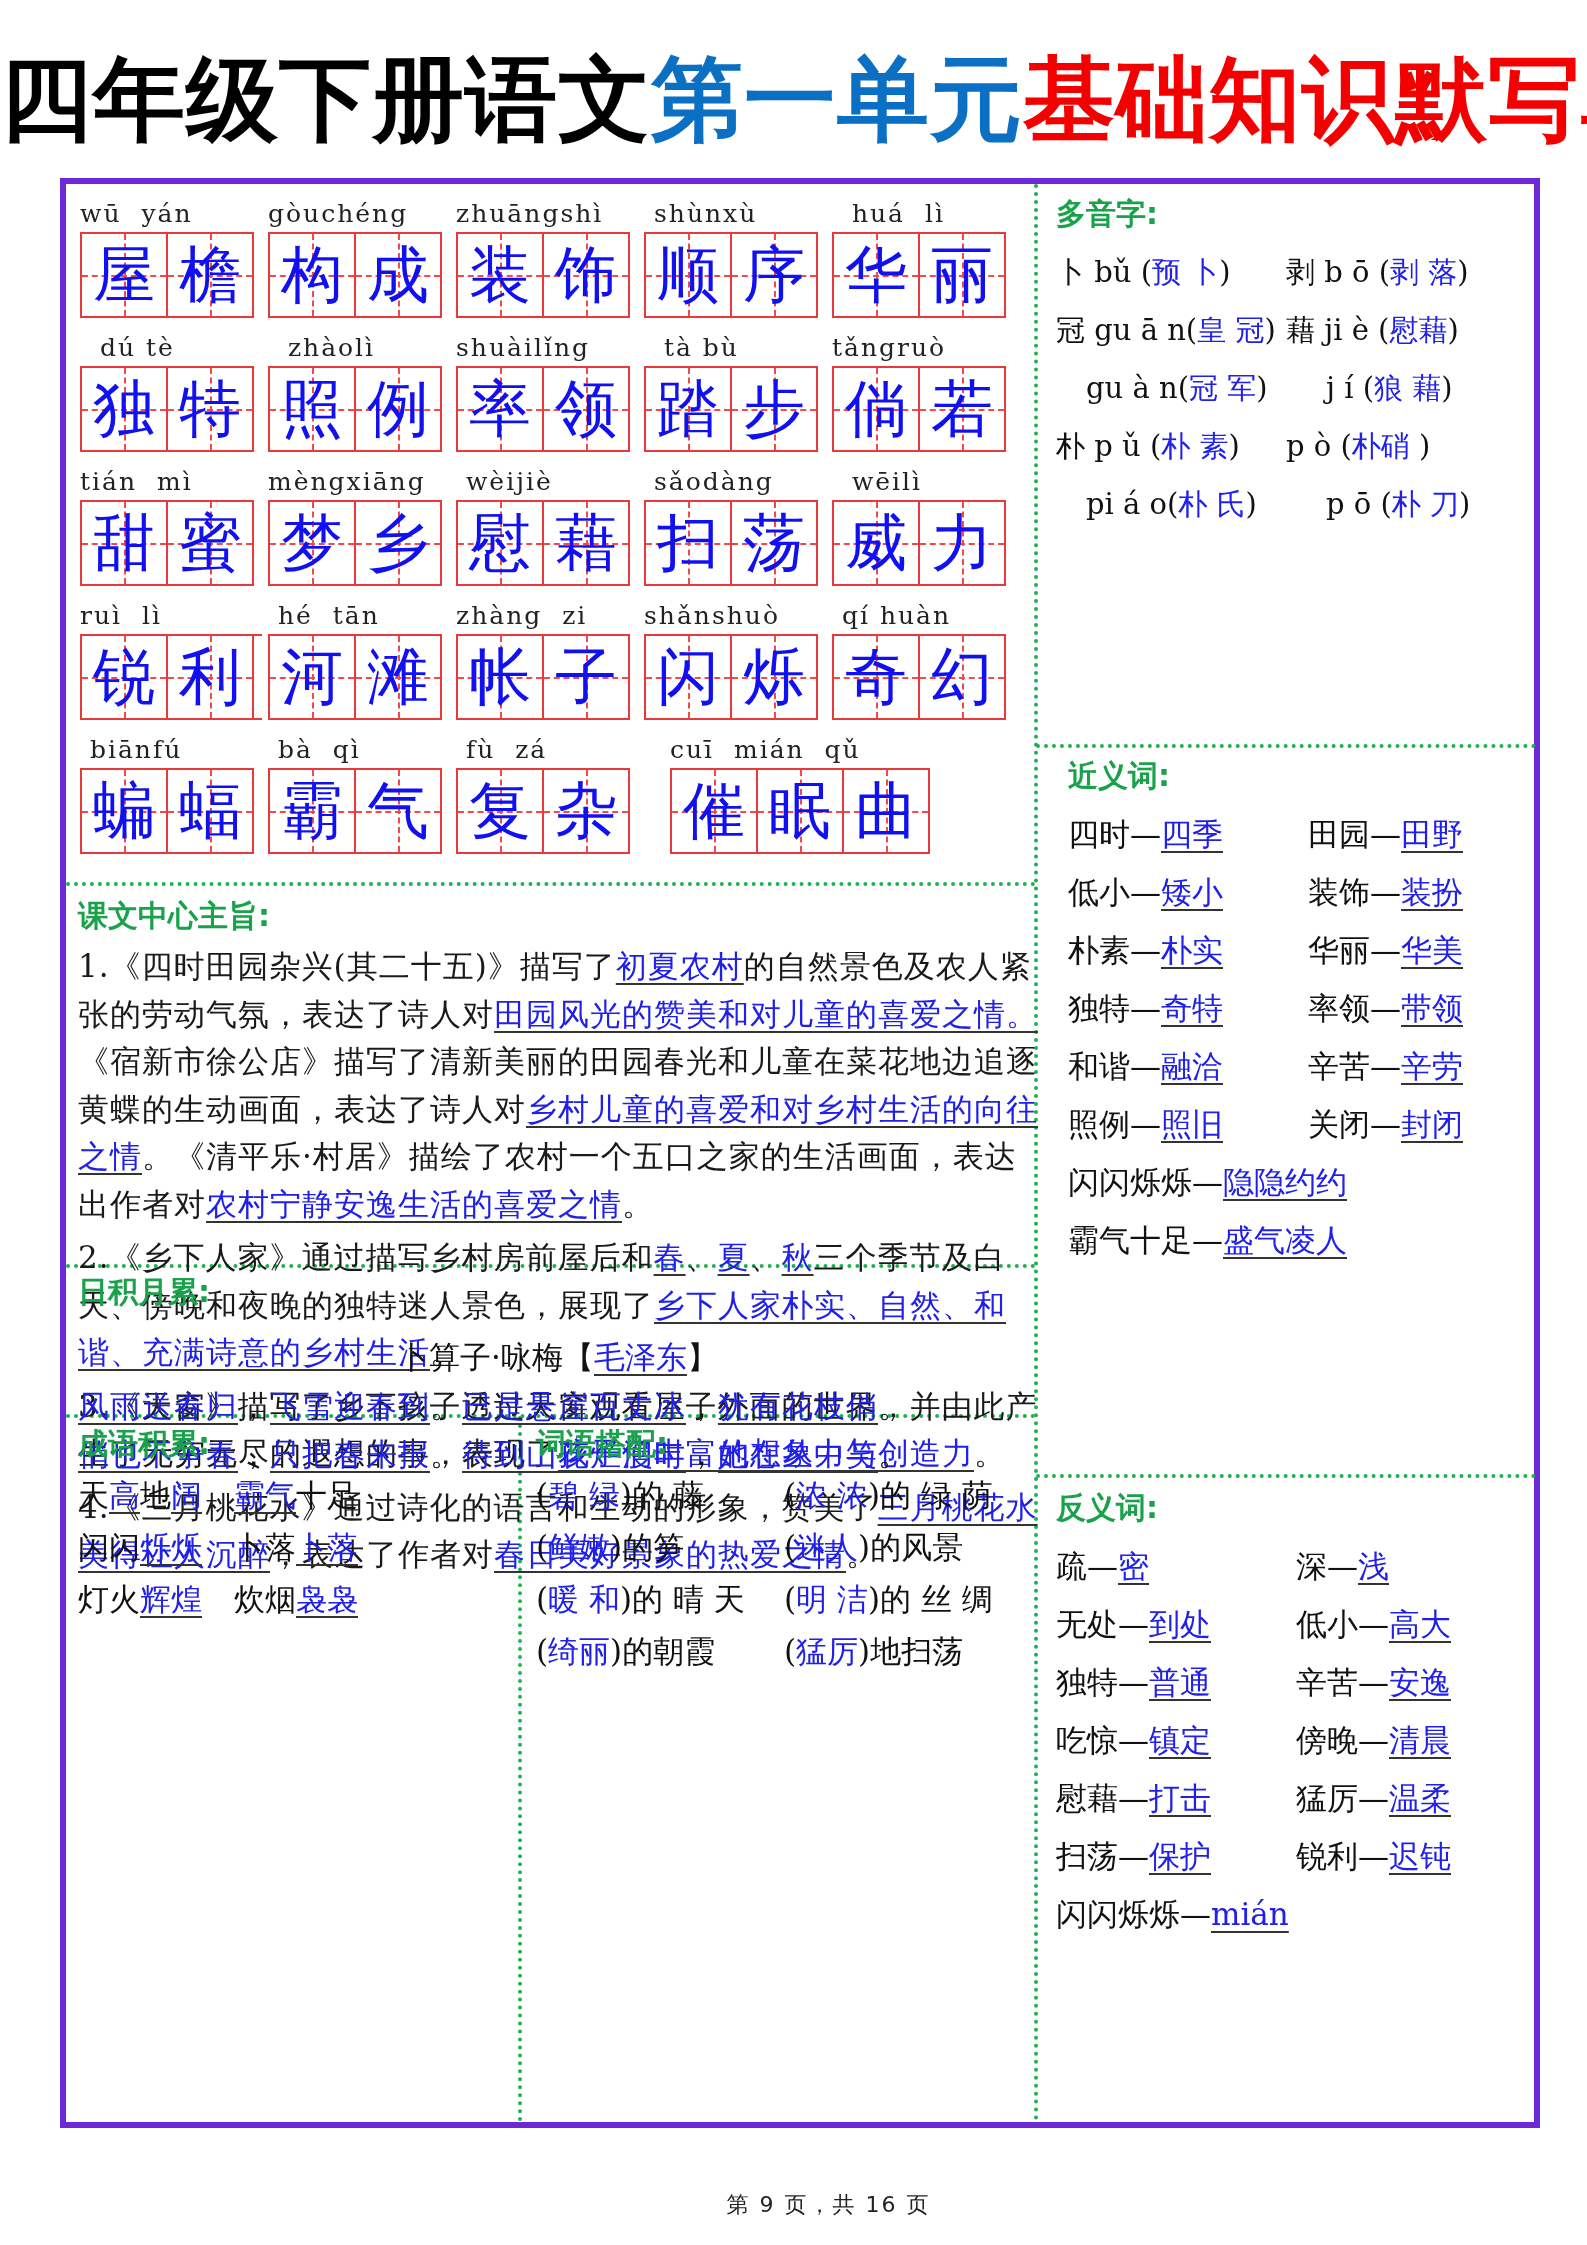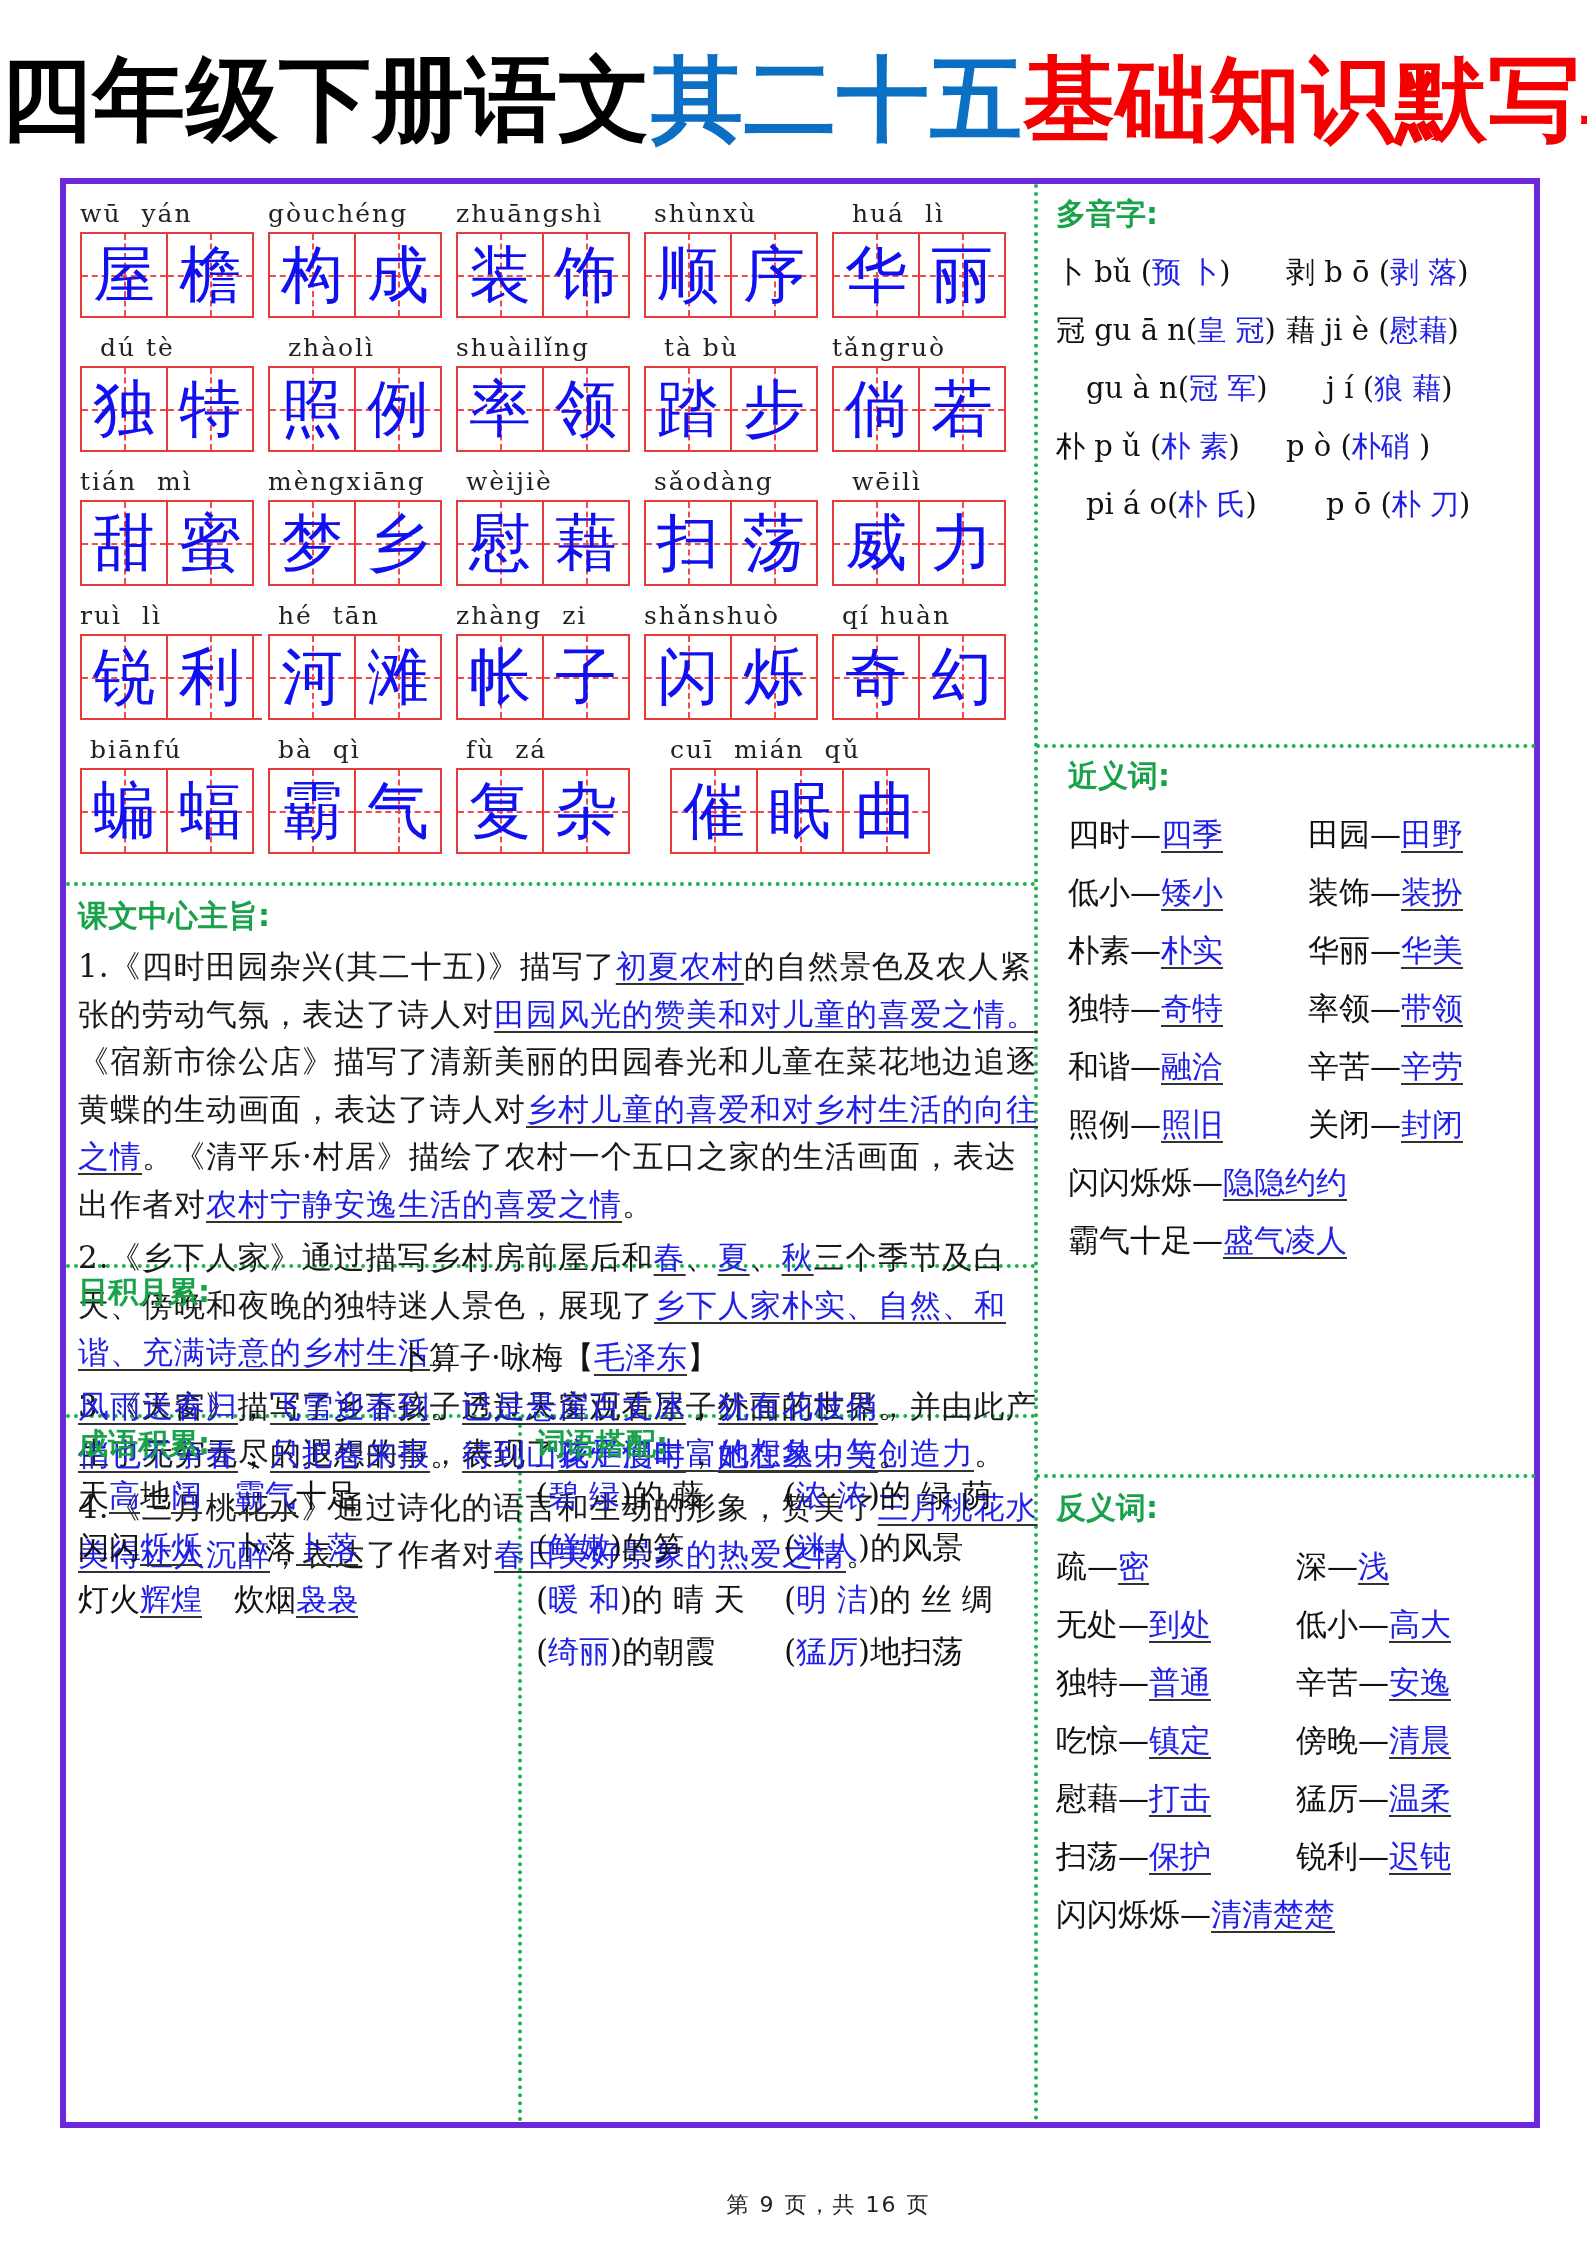--- a/index.html
+++ b/index.html
@@ -70,21 +70,21 @@
   .footer {
     position: absolute; left: 0; top: 2190px; width: 1587px; text-align: center;
     font-family: "DejaVu Sans", sans-serif; font-size: 22px; color: #222; letter-spacing: 2px;
     padding-left: 70px;
   }
 </style>
 </head>
 <body>
 
 <div class="title">
-  <span class="t-black">四年级下册语文</span><span class="t-blue">其二十五</span><span class="t-red">基础知识默写单</span>
+  <span class="t-black">四年级下册语文</span><span class="t-blue">第一单元</span><span class="t-red">基础知识默写单</span>
 </div>
 
 <div class="frame">
 
   <div class="dot-v" style="left:968px; top:0; height:1938px;"></div>
   <div class="dot-h" style="left:0; top:698px; width:970px;"></div>
   <div class="dot-h" style="left:0; top:1080px; width:970px;"></div>
   <div class="dot-h" style="left:0; top:1230px; width:970px;"></div>
   <div class="dot-v" style="left:452px; top:1232px; height:706px;"></div>
   <div class="dot-h" style="left:970px; top:560px; width:500px;"></div>
@@ -505,19 +505,19 @@
         </div>
         <div class="pair-row">
           <span class="p1"><span>慰藉—</span><span class="ans">打击</span></span>
           <span><span>猛厉—</span><span class="ans">温柔</span></span>
         </div>
         <div class="pair-row">
           <span class="p1"><span>扫荡—</span><span class="ans">保护</span></span>
           <span><span>锐利—</span><span class="ans">迟钝</span></span>
         </div>
         <div class="pair-row">
-          <span><span>闪闪烁烁—</span><span class="ans">清清楚楚</span></span>
+          <span><span>闪闪烁烁—</span><span class="ans">mián</span></span>
         </div>
       </div>
   </div>
 </div>
 
 <div class="footer">第 9 页，共 16 页</div>
 
 </body></html>

